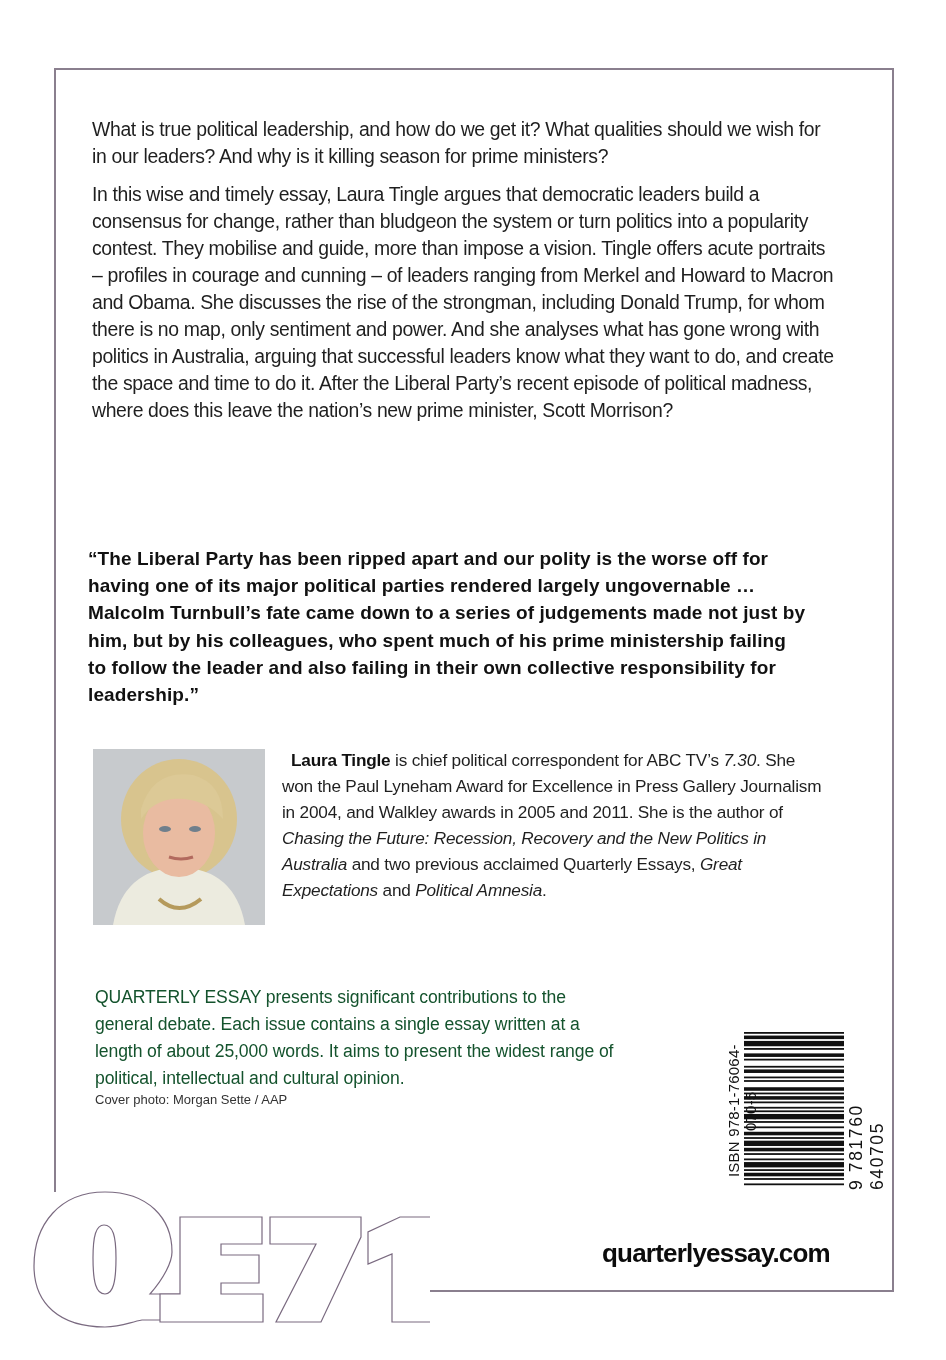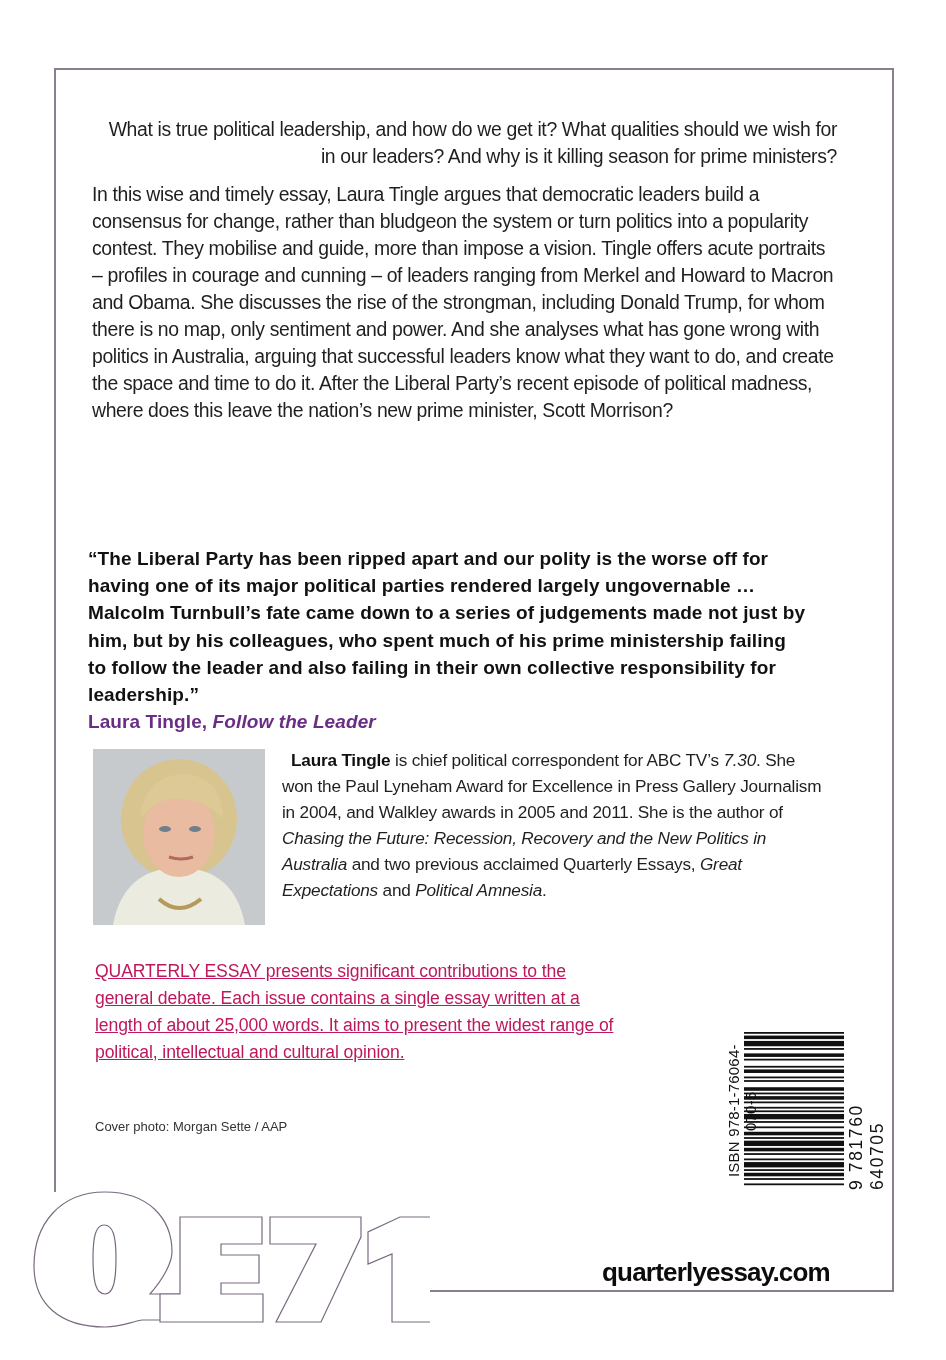--- a/index.html
+++ b/index.html
@@ -4,57 +4,56 @@
 <style>
   html, body { margin: 0; padding: 0; background: #ffffff; }
   body { width: 946px; height: 1360px; position: relative; overflow: hidden; font-family: "Liberation Sans", sans-serif; color: #1a1a1a; }
   .frame-top { position: absolute; left: 54px; top: 68px; width: 840px; height: 0; border-top: 2px solid #8a7f8e; }
   .frame-right { position: absolute; left: 892px; top: 68px; width: 0; height: 1224px; border-left: 2px solid #8a7f8e; }
   .frame-left { position: absolute; left: 54px; top: 68px; width: 0; height: 1124px; border-left: 2px solid #8a7f8e; }
   .frame-bottom { position: absolute; left: 424px; top: 1290px; width: 470px; height: 0; border-top: 2px solid #8a7f8e; }
 
   .blurb { position: absolute; left: 92px; top: 116px; width: 745px; font-size: 19.4px; line-height: 27px; color: #1f1f1f; letter-spacing: -0.35px; }
   .blurb p { margin: 0 0 10px 0; }
-  .blurb .lead { margin-bottom: 11px; text-align: right; }
+  .blurb .lead { margin-bottom: 11px; }
 
   .quote { position: absolute; left: 88px; top: 509px; width: 720px; font-size: 19px; line-height: 27.2px; font-weight: bold; color: #111; letter-spacing: 0.1px; margin-top: 36px; }
   .quote p { margin: 0; }
   .quote .attrib { color: #6a2d86; }
   .quote .attrib i { font-style: italic; }
 
   .photo { position: absolute; left: 93px; top: 749px; width: 172px; height: 176px; overflow: hidden; }
   .bio { position: absolute; left: 282px; top: 747px; width: 545px; font-size: 17.2px; line-height: 26px; color: #1f1f1f; letter-spacing: -0.2px; }
   .bio b { font-weight: bold; color: #111; margin-left: 9px; }
   .bio i { }
 
-  .about { position: absolute; left: 95px; top: 958px; width: 520px; font-size: 17.6px; line-height: 27px; color: #be185d; letter-spacing: -0.1px; text-decoration: underline; }
-  .credit { position: absolute; left: 95px; top: 1119px; font-size: 13px; color: #333; }
+  .about { position: absolute; left: 95px; top: 984px; width: 520px; font-size: 17.6px; line-height: 27px; color: #14532d; letter-spacing: -0.1px; }
+  .credit { position: absolute; left: 95px; top: 1092px; font-size: 13px; color: #333; }
   .isbn-text { position: absolute; left: 725px; top: 1032px; width: 20px; height: 158px; writing-mode: vertical-rl; transform: rotate(180deg); font-size: 15px; letter-spacing: 0.2px; color: #111; text-align: center; }
   .bars { position: absolute; left: 744px; top: 1032px; width: 107px; height: 155px; }
   .barnum { position: absolute; left: 846px; top: 1032px; width: 20px; height: 158px; writing-mode: vertical-rl; transform: rotate(180deg); font-size: 17.5px; letter-spacing: 1.6px; color: #111; }
 
-  .site { position: absolute; left: 602px; top: 1238px; font-size: 26px; font-weight: bold; color: #0c0c0c; letter-spacing: -0.8px; font-family: "Liberation Sans", sans-serif; margin-top: 19px; }
+  .site { position: absolute; left: 602px; top: 1238px; font-size: 26px; font-weight: bold; color: #0c0c0c; letter-spacing: -0.8px; font-family: "Liberation Sans", sans-serif; }
   .logo { position: absolute; left: 30px; top: 1174px; width: 400px; height: 165px; }
 </style>
 </head>
 <body>
 
 <div class="frame-top"></div>
 <div class="frame-right"></div>
 <div class="frame-left"></div>
 <div class="frame-bottom"></div>
 
 <div class="blurb">
   <p class="lead">What is true political leadership, and how do we get it? What qualities should we wish for in our leaders? And why is it killing season for prime ministers?</p>
   <p>In this wise and timely essay, Laura Tingle argues that democratic leaders build a consensus for change, rather than bludgeon the system or turn politics into a popularity contest. They mobilise and guide, more than impose a vision. Tingle offers acute portraits – profiles in courage and cunning – of leaders ranging from Merkel and Howard to Macron and Obama. She discusses the rise of the strongman, including Donald Trump, for whom there is no map, only sentiment and power. And she analyses what has gone wrong with politics in Australia, arguing that successful leaders know what they want to do, and create the space and time to do it. After the Liberal Party’s recent episode of political madness, where does this leave the nation’s new prime minister, Scott Morrison?</p>
 </div>
 
 <div class="quote">
   <p>“The Liberal Party has been ripped apart and our polity is the worse off for having one of its major political parties rendered largely ungovernable … Malcolm Turnbull’s fate came down to a series of judgements made not just by him, but by his colleagues, who spent much of his prime ministership failing to follow the leader and also failing in their own collective responsibility for leadership.”</p>
-  <p class="attrib"><span>Laura Tingle,</span> <i>Follow the Leader</i></p>
 </div>
 
 <div class="photo">
   <svg width="172" height="176" viewBox="0 0 172 176">
     <rect x="0" y="0" width="172" height="176" fill="#c7cacd"></rect>
     <ellipse cx="86" cy="70" rx="58" ry="60" fill="#d8c48e"></ellipse>
     <path d="M20 176 Q30 120 86 118 Q142 120 152 176 Z" fill="#ecebdf"></path>
     <ellipse cx="86" cy="84" rx="36" ry="44" fill="#e9bba1"></ellipse>
     <path d="M48 60 Q60 20 100 26 Q130 34 130 70 Q110 48 80 50 Q60 52 48 70 Z" fill="#dcc996"></path>
     <ellipse cx="72" cy="80" rx="6" ry="3" fill="#6f7f8c"></ellipse>

